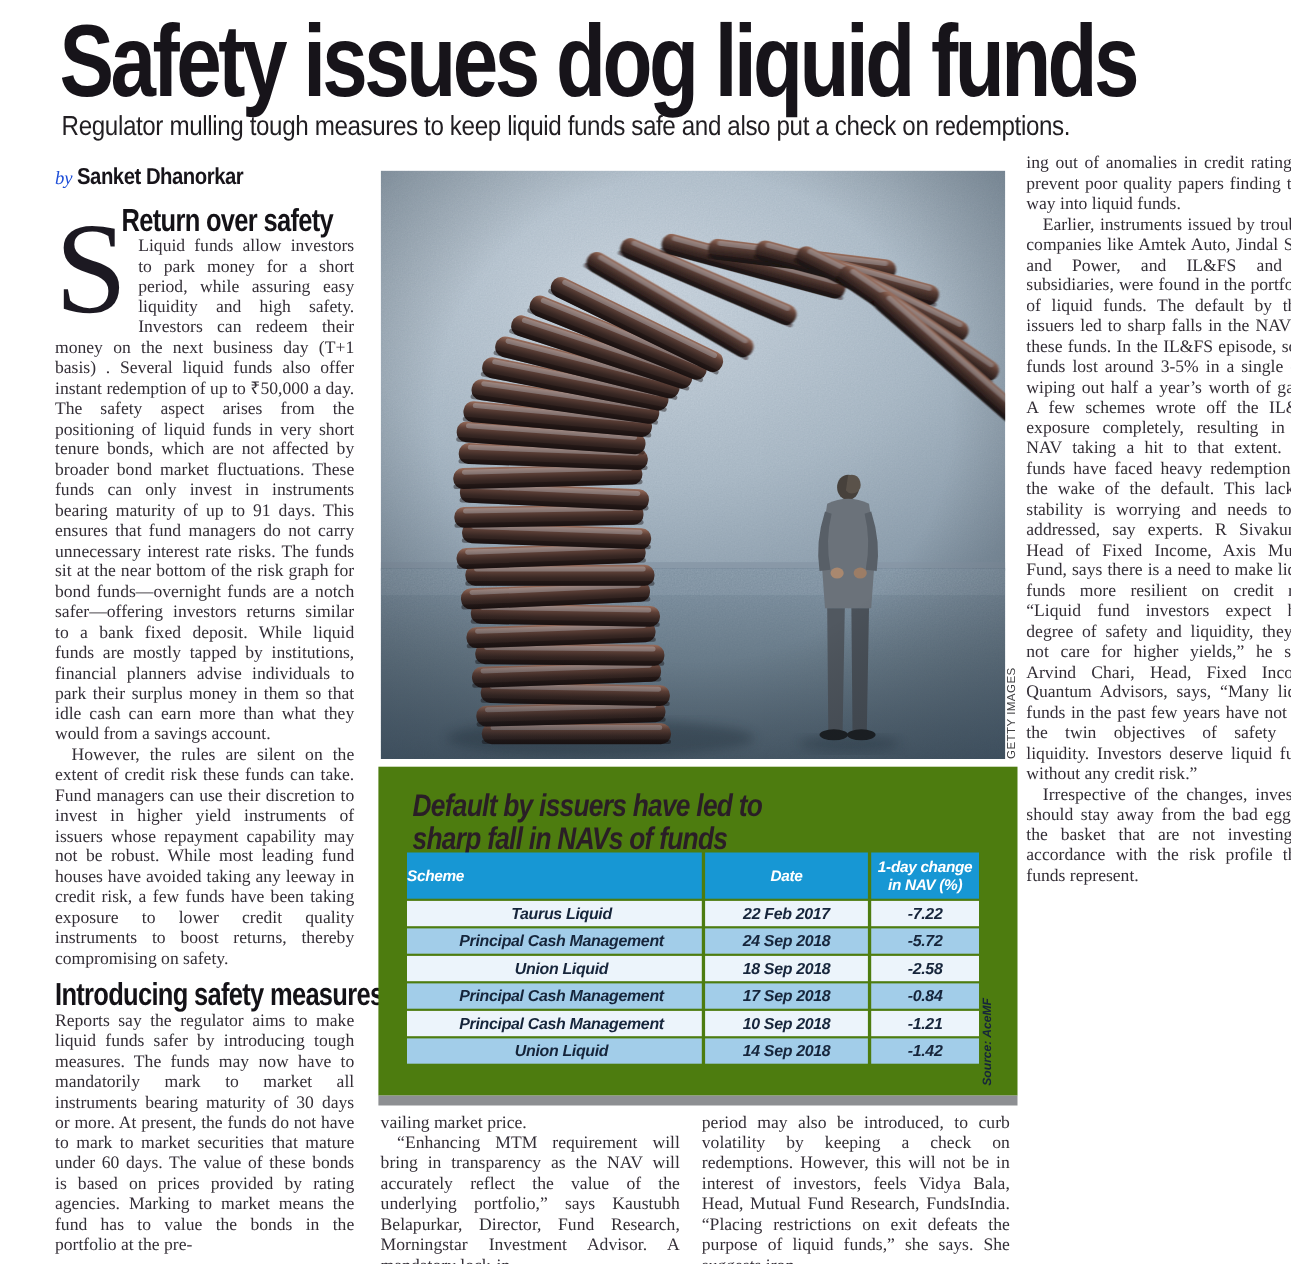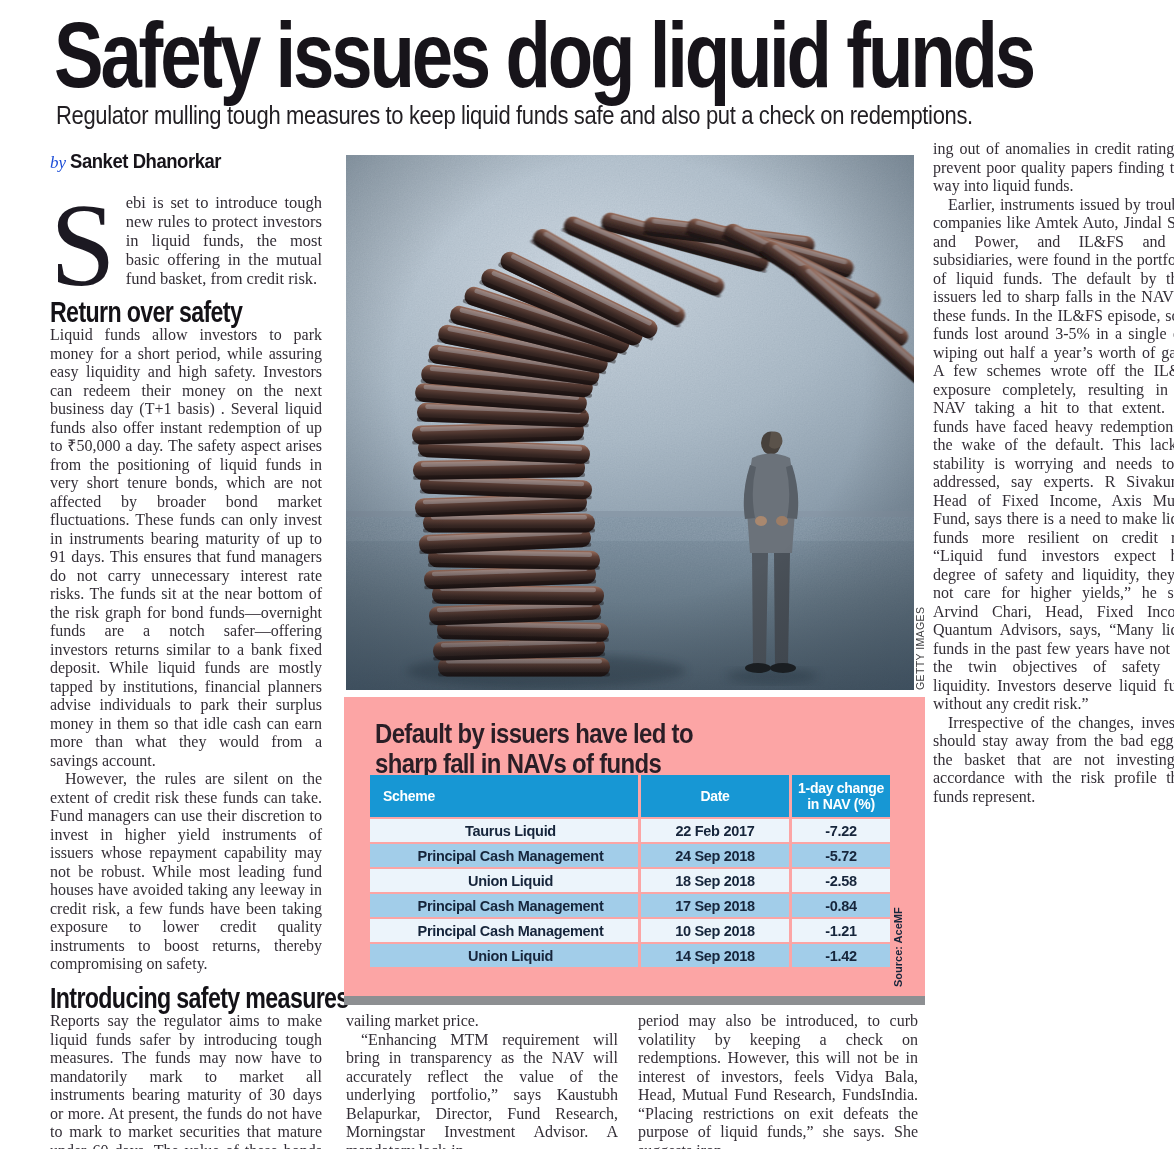--- a/index.html
+++ b/index.html
@@ -38,29 +38,29 @@
            transform:scaleX(0.80); transform-origin:left center; white-space:nowrap; }
 
   
   .photo { position:absolute; left:318px; top:155px; width:568px; height:535px; overflow:hidden; }
   .photo svg { display:block; }
   .credit-vert { position:absolute; left:886px; top:690px; transform:rotate(-90deg);
                  transform-origin:left top; font-family:"Liberation Sans", sans-serif;
                  font-size:10.5px; color:#3e3e40; letter-spacing:0.4px; white-space:nowrap; }
 
   
-  .chartbox { position:absolute; left:316px; top:697px; width:581px; height:299px; background:#fca5a5; }
+  .chartbox { position:absolute; left:316px; top:697px; width:581px; height:299px; background:#4d7c0f;font-style:italic; }
   .chart-title { padding:21px 0 0 37px; font-family:"Liberation Sans", sans-serif; font-weight:bold;
                  font-size:28.5px; line-height:1.06; letter-spacing:-0.8px; color:#2a1e26;
                  transform:scaleX(0.84); transform-origin:left top; white-space:nowrap; }
   table.nav { position:absolute; left:23px; top:76px; border-collapse:separate; border-spacing:3px 2px;
               table-layout:fixed; width:520px; font-family:"Liberation Sans", sans-serif; }
   table.nav th { background:#1797d4; color:#ffffff; font-size:14px; font-weight:bold; height:42px;
                  letter-spacing:-0.3px; line-height:1.15; }
-  table.nav th.l { text-align:left; padding-left:13px; }
+  table.nav th.l { text-align:left; }
   table.nav td { height:23px; font-size:14.5px; font-weight:bold; letter-spacing:-0.3px;
                  color:#16253b; background:#ecf4fb; }
   table.nav td.l { text-align:center; padding-left:13px; }
   table.nav td.c, table.nav th.c { text-align:center; }
   table.nav tr.stripe td { background:#a2cde9; }
   .source-vert { position:absolute; left:548px; top:290px; transform:rotate(-90deg);
                  transform-origin:left top; font-family:"Liberation Sans", sans-serif;
                  font-weight:bold; font-size:11px; color:#16253b; white-space:nowrap; }
   .graybar { position:absolute; left:0; bottom:-9px; width:100%; height:9px; background:#8d8f92; }
 </style>
@@ -70,21 +70,21 @@
 <div class="page">
 
   <div class="headline">Safety issues dog liquid funds</div>
   <div class="subhead">Regulator mulling tough measures to keep liquid funds safe and also put a check on redemptions.</div>
 
   <div class="col col-left">
     <div class="byline">
       <span class="by">by</span>
       <span class="author">Sanket Dhanorkar</span>
     </div>
-    <p class="lead"><span class="dropcap">S</span><span>ebi is set to introduce tough new rules to protect investors in liquid funds, the most basic offering in the mutual fund basket, from credit risk.</span></p>
+    <p class="lead"><span class="dropcap">S</span></p>
     <h2 class="sec">Return over safety</h2>
     <p>Liquid funds allow investors to park money for a short period, while assuring easy liquidity and high safety. Investors can redeem their money on the next business day (T+1 basis) . Several liquid funds also offer instant redemption of up to ₹50,000 a day. The safety aspect arises from the positioning of liquid funds in very short tenure bonds, which are not affected by broader bond market fluctuations. These funds can only invest in instruments bearing maturity of up to 91 days. This ensures that fund managers do not carry unnecessary interest rate risks. The funds sit at the near bottom of the risk graph for bond funds—overnight funds are a notch safer—offering investors returns similar to a bank fixed deposit. While liquid funds are mostly tapped by institutions, financial planners advise individuals to park their surplus money in them so that idle cash can earn more than what they would from a savings account.</p>
     <p class="indent">However, the rules are silent on the extent of credit risk these funds can take. Fund managers can use their discretion to invest in higher yield instruments of issuers whose repayment capability may not be robust. While most leading fund houses have avoided taking any leeway in credit risk, a few funds have been taking exposure to lower credit quality instruments to boost returns, thereby compromising on safety.</p>
     <h2 class="sec">Introducing safety measures</h2>
     <p>Reports say the regulator aims to make liquid funds safer by introducing tough measures. The funds may now have to mandatorily mark to market all instruments bearing maturity of 30 days or more. At present, the funds do not have to mark to market securities that mature under 60 days. The value of these bonds is based on prices provided by rating agencies. Marking to market means the fund has to value the bonds in the portfolio at the pre-</p>
   </div>
 
   <div class="photo">
     <svg width="568" height="535" viewBox="0 0 568 535" xmlns="http://www.w3.org/2000/svg">
       <defs>

